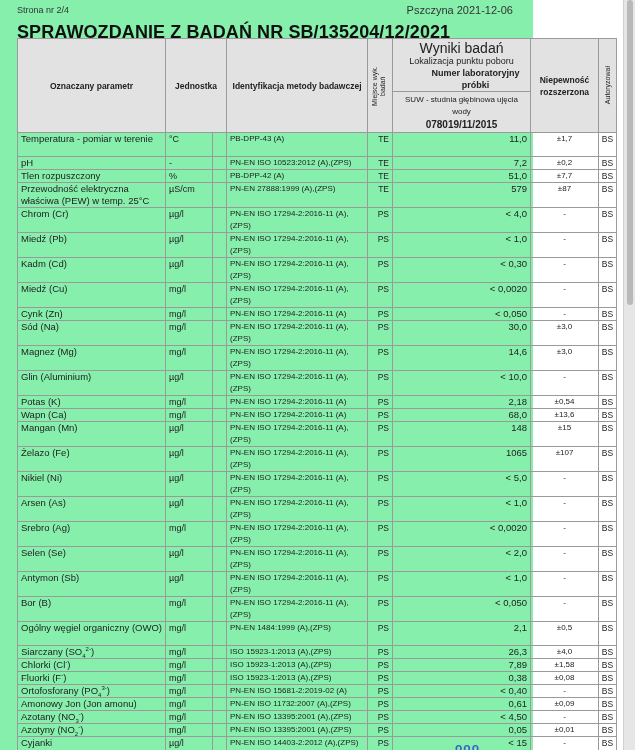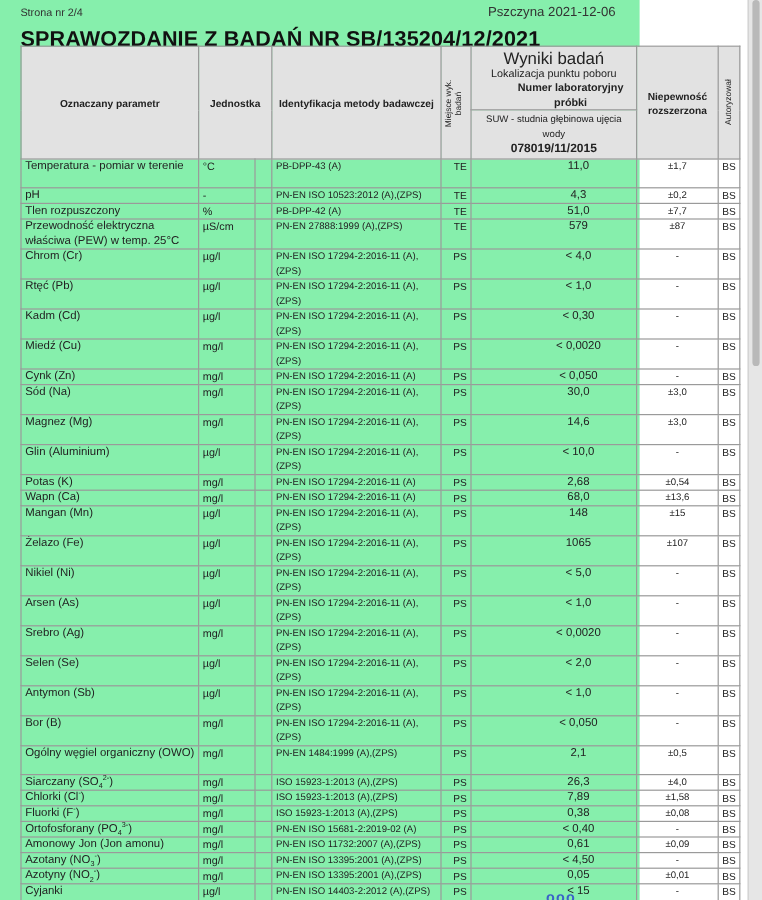--- a/index.html
+++ b/index.html
@@ -14,21 +14,21 @@
   td,th{border:1px solid #9a9a9a;padding:0 3px;vertical-align:top;font-size:9px;line-height:12px;color:#222;}
   th{background:#e2e2e2;font-weight:bold;vertical-align:middle;text-align:center;font-size:8.5px;}
   .th-results{vertical-align:top;padding:2px 2px 0;font-weight:normal;}
   .th-results .t1{font-weight:normal;font-size:14px;line-height:14px;}
   .th-results .t2{font-size:9px;line-height:12px;}
   .th-results .t3{font-weight:bold;font-size:9px;line-height:12px;margin-left:28px;}
   .th-sample{font-weight:normal;font-size:8px;line-height:12px;padding:2px 4px 0;vertical-align:top;}
   .th-sample .sid{font-weight:bold;font-size:10px;line-height:14px;display:block;}
   .vert{writing-mode:vertical-rl;transform:rotate(180deg);font-size:7px;font-weight:normal;line-height:8px;white-space:nowrap;margin:0 auto;}
   td.place{font-size:8.5px;text-align:right;}
-  td.result{text-align:center;font-size:9.5px;padding-left:44px;}
+  td.result{text-align:right;font-size:9.5px;padding-left:44px;}
   td.unc{text-align:center;font-size:8px;margin-top:15px;}
   td.auth{font-size:8.5px;text-align:center;padding:0 1px;}
   td.meth{font-size:8px;}
   td.param{font-size:9.5px;}
   sub,sup{font-size:6px;line-height:0;}
   .footer-link{position:absolute;left:455px;top:741px;font-size:12px;color:#3b62c8;font-weight:bold;letter-spacing:1px;}
 </style>
 </head>
 <body>
 
@@ -83,21 +83,21 @@
           <td class="result">11,0</td>
           <td class="unc">±1,7</td>
           <td class="auth">BS</td>
         </tr>
         <tr style="height: 12px;">
           <td class="param">pH</td>
           <td>-</td>
           <td></td>
           <td class="meth">PN-EN ISO 10523:2012 (A),(ZPS)</td>
           <td class="place">TE</td>
-          <td class="result">4,3</td>
+          <td class="result">7,2</td>
           <td class="unc">±0,2</td>
           <td class="auth">BS</td>
         </tr>
         <tr style="height: 12px;">
           <td class="param">Tlen rozpuszczony</td>
           <td>%</td>
           <td></td>
           <td class="meth">PB-DPP-42 (A)</td>
           <td class="place">TE</td>
           <td class="result">51,0</td>
@@ -118,21 +118,21 @@
           <td class="param">Chrom (Cr)</td>
           <td>µg/l</td>
           <td></td>
           <td class="meth">PN-EN ISO 17294-2:2016-11 (A),(ZPS)</td>
           <td class="place">PS</td>
           <td class="result">&lt; 4,0</td>
           <td class="unc">-</td>
           <td class="auth">BS</td>
         </tr>
         <tr style="height: 24px;">
-          <td class="param">Rtęć (Pb)</td>
+          <td class="param">Miedź (Pb)</td>
           <td>µg/l</td>
           <td></td>
           <td class="meth">PN-EN ISO 17294-2:2016-11 (A),(ZPS)</td>
           <td class="place">PS</td>
           <td class="result">&lt; 1,0</td>
           <td class="unc">-</td>
           <td class="auth">BS</td>
         </tr>
         <tr style="height: 24px;">
           <td class="param">Kadm (Cd)</td>
@@ -193,21 +193,21 @@
           <td class="result">&lt; 10,0</td>
           <td class="unc">-</td>
           <td class="auth">BS</td>
         </tr>
         <tr style="height: 12px;">
           <td class="param">Potas (K)</td>
           <td>mg/l</td>
           <td></td>
           <td class="meth">PN-EN ISO 17294-2:2016-11 (A)</td>
           <td class="place">PS</td>
-          <td class="result">2,68</td>
+          <td class="result">2,18</td>
           <td class="unc">±0,54</td>
           <td class="auth">BS</td>
         </tr>
         <tr style="height: 12px;">
           <td class="param">Wapn (Ca)</td>
           <td>mg/l</td>
           <td></td>
           <td class="meth">PN-EN ISO 17294-2:2016-11 (A)</td>
           <td class="place">PS</td>
           <td class="result">68,0</td>

